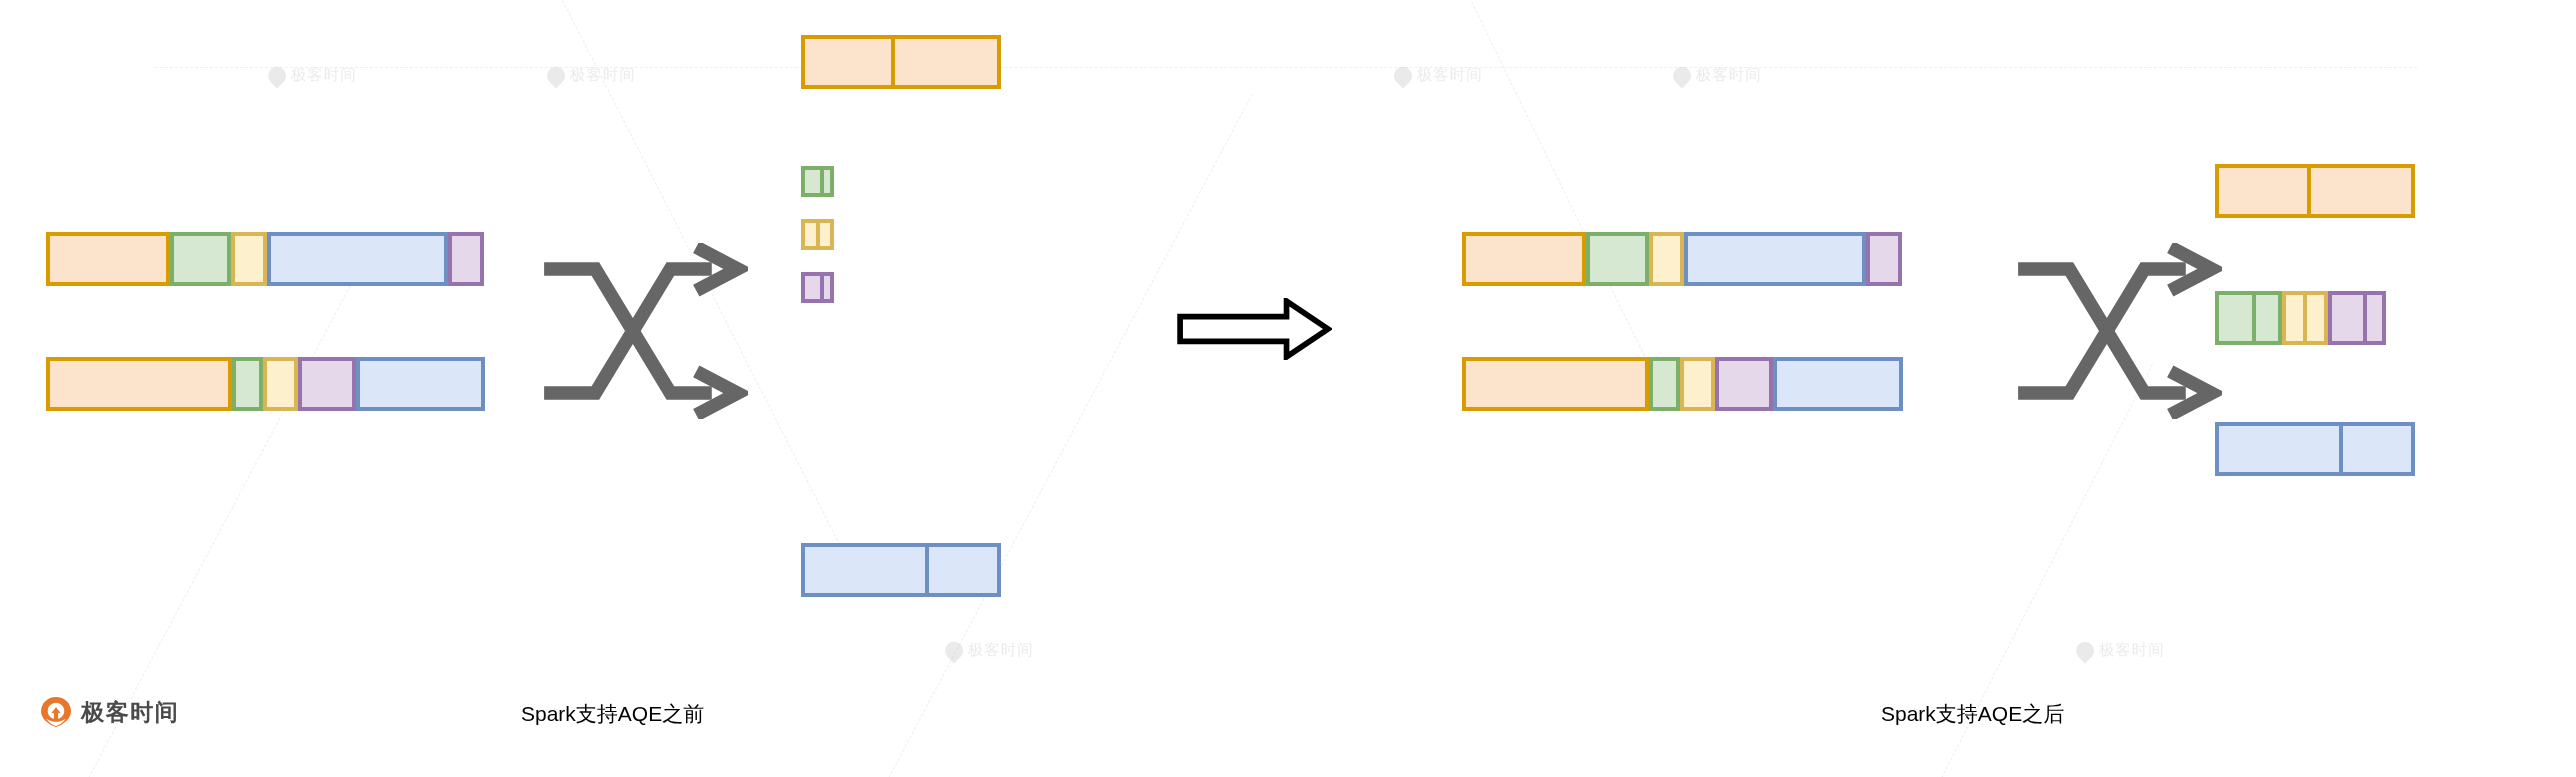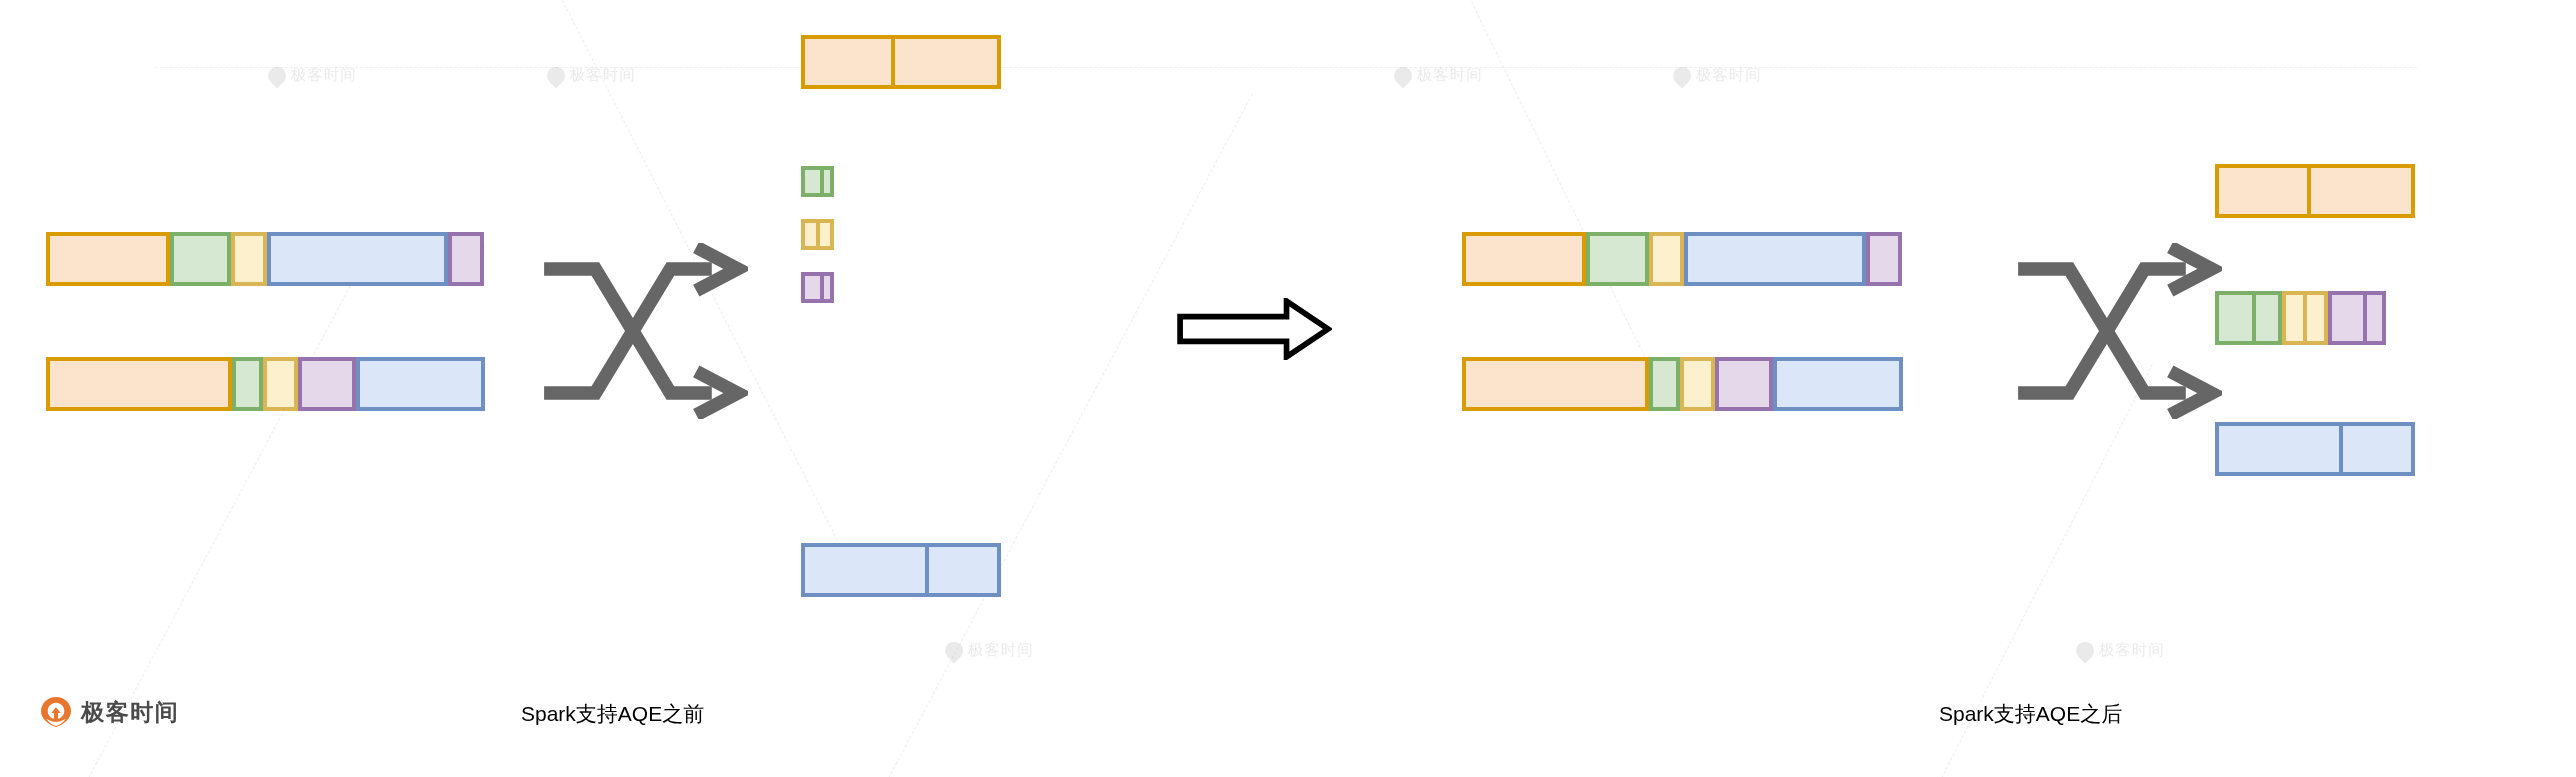--- a/index.html
+++ b/index.html
@@ -285,21 +285,21 @@
       <div class="cell" style="flex:1;"></div>
     </div>
   </div>
 
   <div class="group g-blue" style="left:2215px; top:422px; width:200px; height:54px;">
     <div class="cell" style="width:120px;"></div>
     <div class="cell" style="flex:1;"></div>
   </div>
 
   <div class="caption" style="left:521px; top:700px;">Spark支持AQE之前</div>
-  <div class="caption" style="left:1939px; top:700px;">Spark支持AQE之后</div>
+  <div class="caption" style="left:1881px; top:700px;">Spark支持AQE之后</div>
 
   <div class="brand" style="left:40px; top:696px;">
     <span class="logo-mark">
       <svg width="32" height="32" viewBox="0 0 62 62">
         <path d="M31 2 C14.5 2 2 14.3 2 29.5 C2 42 13 54 31 60 C49 54 60 42 60 29.5 C60 14.3 47.5 2 31 2 Z" fill="#e8762c"></path>
         <path d="M31 13 C22 13 15 20 15 29 C15 36.5 20 42.5 27 44.2 L27 33 L22 33 L31 22 L40 33 L35 33 L35 44.2 C42 42.5 47 36.5 47 29 C47 20 40 13 31 13 Z" fill="#ffffff"></path>
         <path d="M12 44 C18 52 24 56 31 58 C38 56 44 52 50 44 C42 49 36 50 31 50 C26 50 20 49 12 44 Z" fill="#ffffff"></path>
       </svg>
     </span>
     <span class="logo-text">极客时间</span>

